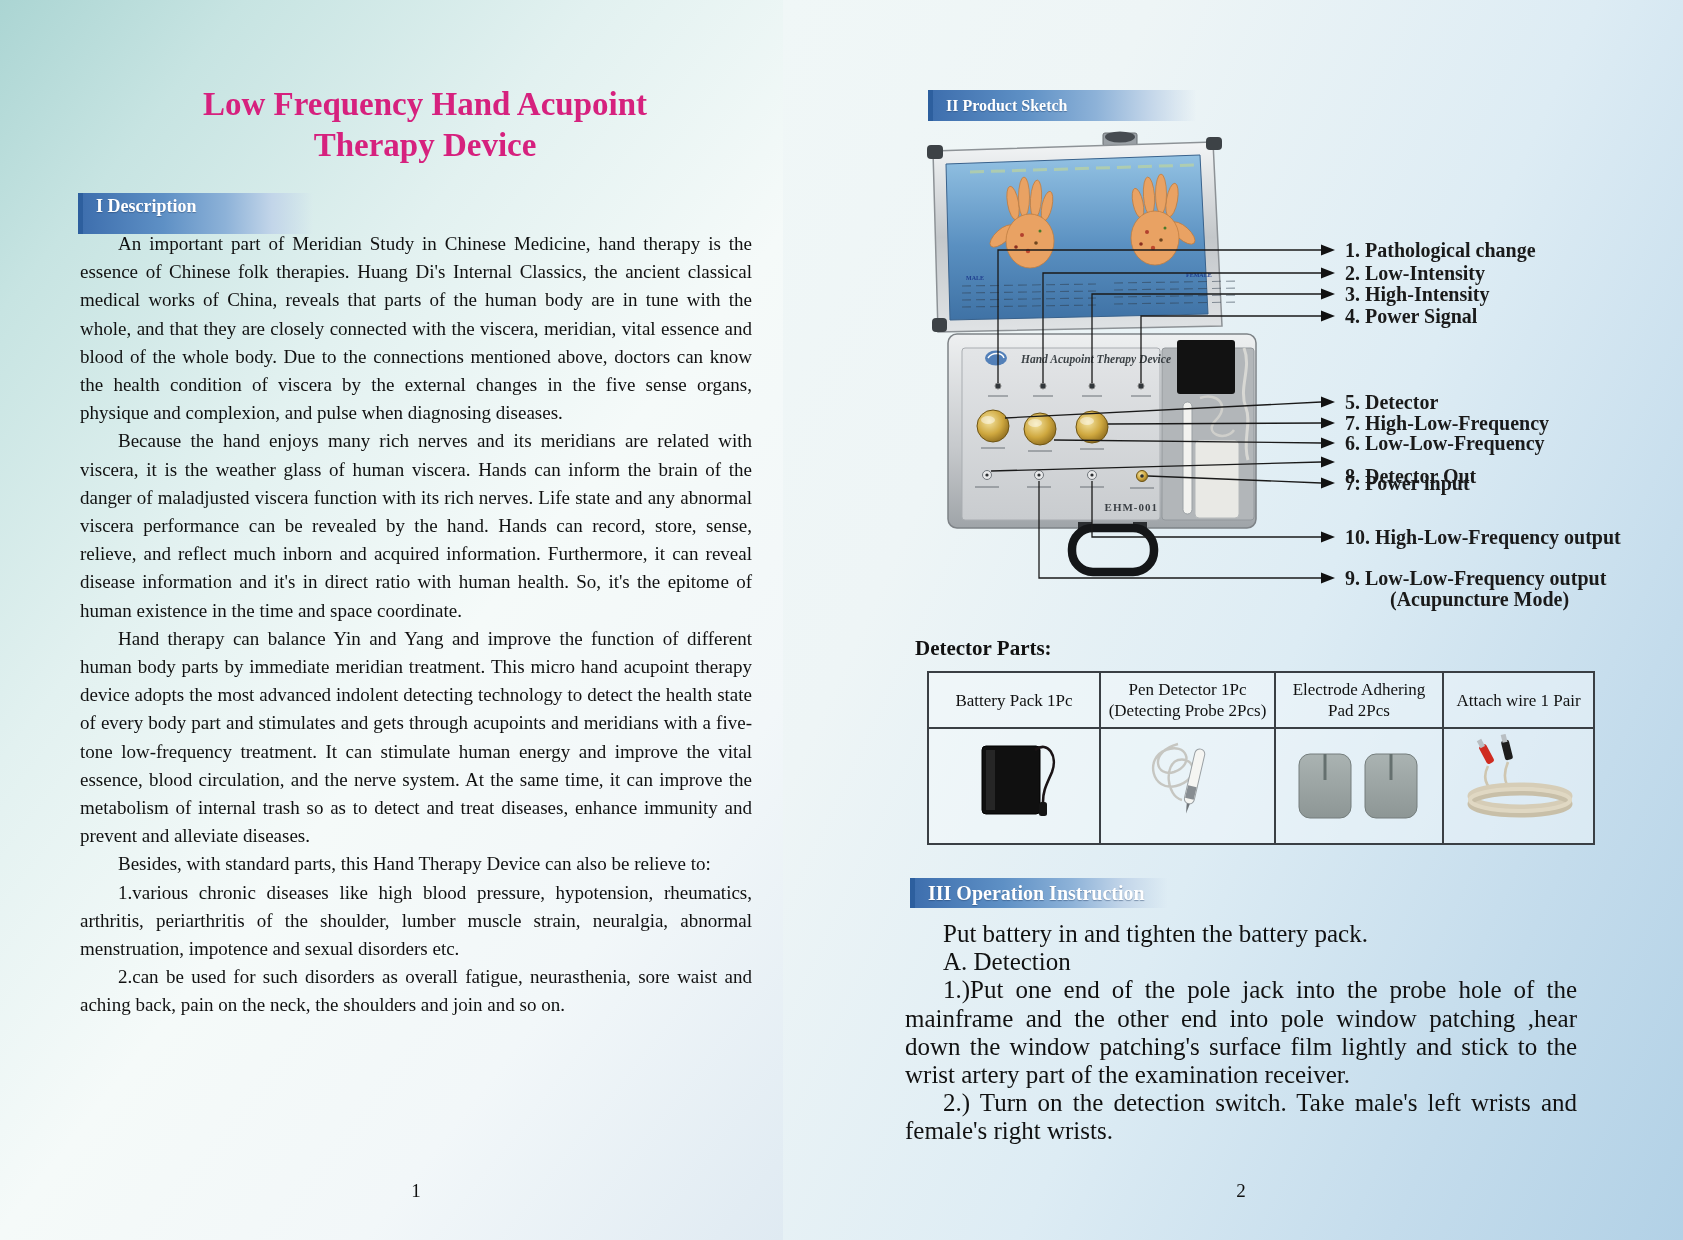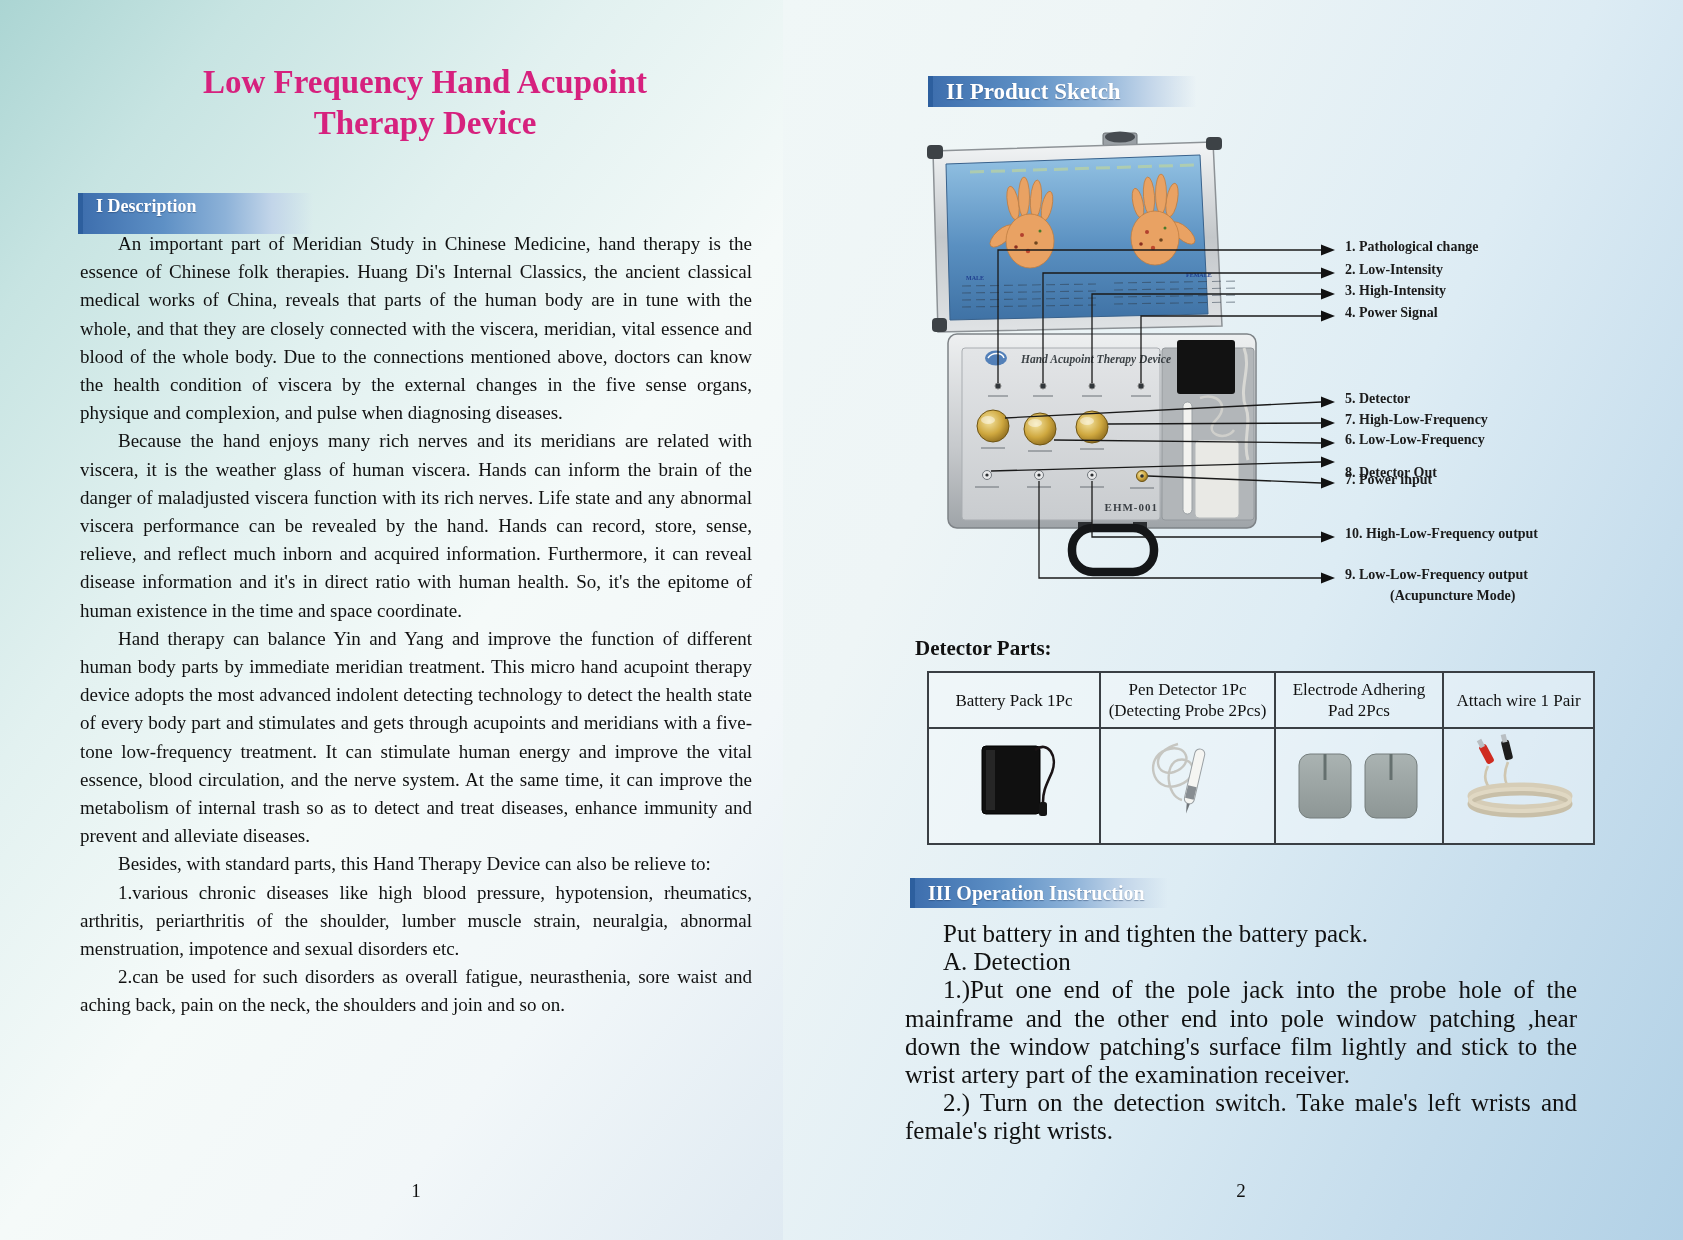--- a/index.html
+++ b/index.html
@@ -4,32 +4,32 @@
 <style>
   html,body{margin:0;padding:0;background:#888;}
   .canvas{position:relative;width:1683px;height:1240px;overflow:hidden;
           font-family:"Liberation Serif",serif;color:#111;}
   .page{position:absolute;top:0;height:1240px;}
   .page-left{left:0;width:783px;
     background:linear-gradient(128deg,#abd5d3 0%,#c7e4e2 14%,#e2f1f0 34%,#f5faf9 55%,#f2f7f9 76%,#dfeaf2 100%);
     border-right:1px solid #bcc7ce;}
   .page-right{left:783px;width:900px;
     background:linear-gradient(115deg,#f0f7f7 0%,#eef5f6 25%,#ddecf4 55%,#c4dcec 80%,#b2d1e6 100%);}
-  .title{position:absolute;left:95px;top:62px;width:660px;text-align:center;
+  .title{position:absolute;left:95px;top:84px;width:660px;text-align:center;
          font-size:33px;font-weight:bold;line-height:41px;color:#d6217e;margin:0;}
   .secbar{position:absolute;height:41px;line-height:27px;color:#fff;font-weight:bold;
           font-size:18px;padding-left:13px;box-sizing:border-box;
           border-left:5px solid #2d5f9e;
           background:linear-gradient(90deg,#3e6fae 0%,#5e90c5 35%,#8db2d8 62%,#c2d5e9 82%,rgba(225,236,245,0.05) 100%);
           text-shadow:0 1px 1px rgba(30,60,100,.45);}
   .bodytext{position:absolute;left:80px;top:230px;width:672px;
             font-size:19px;line-height:28.2px;text-align:justify;}
   .bodytext p{margin:0;text-indent:38px;}
   .pagenum{position:absolute;width:672px;text-align:center;font-size:19px;top:1180px;}
-  .callout{position:absolute;left:562px;font-size:14px;font-weight:bold;
+  .callout{position:absolute;left:562px;font-size:20px;font-weight:bold;
            white-space:nowrap;color:#1a1a1a;}
   .parts-heading{position:absolute;left:132px;top:636px;font-size:21px;font-weight:bold;}
   .parts-table{position:absolute;left:144px;top:671px;width:666px;border-collapse:collapse;
                table-layout:fixed;}
   .parts-table td{border:2px solid #3a3f44;text-align:center;vertical-align:middle;
                   font-size:17px;line-height:21px;padding:2px;background:rgba(246,251,252,.45);}
   .parts-table .hdr{height:50px;}
   .parts-table .img{height:110px;}
   .instr{position:absolute;left:122px;top:920px;width:672px;
          font-size:25px;line-height:28.2px;text-align:justify;}
@@ -58,21 +58,21 @@
       <p>Besides, with standard parts, this Hand Therapy Device can also be relieve to:</p>
       <p>1.various chronic diseases like high blood pressure, hypotension, rheumatics, arthritis, periarthritis of the shoulder, lumber muscle strain, neuralgia, abnormal menstruation, impotence and sexual disorders etc.</p>
       <p>2.can be used for such disorders as overall fatigue, neurasthenia, sore waist and aching back, pain on the neck, the shoulders and join and so on.</p>
     </div>
 
     <div class="pagenum" style="left:80px;">1</div>
   </div>
 
   <div class="page page-right">
 
-    <div class="secbar" style="left:145px;top:76px;width:268px;height:31px;line-height:31px;font-size:23px;">
+    <div class="secbar" style="left:145px;top:90px;width:268px;height:31px;line-height:31px;font-size:16px;">
       <span>II Product Sketch</span>
     </div>
 
     <svg class="sketch" viewBox="0 0 440 480">
       <defs>
         <linearGradient id="silverLid" x1="0" y1="0" x2="0" y2="1">
           <stop offset="0" stop-color="#f3f5f6"></stop>
             <stop offset="0.5" stop-color="#c3c7ca"></stop>
             <stop offset="1" stop-color="#e0e3e5"></stop>
         </linearGradient>

